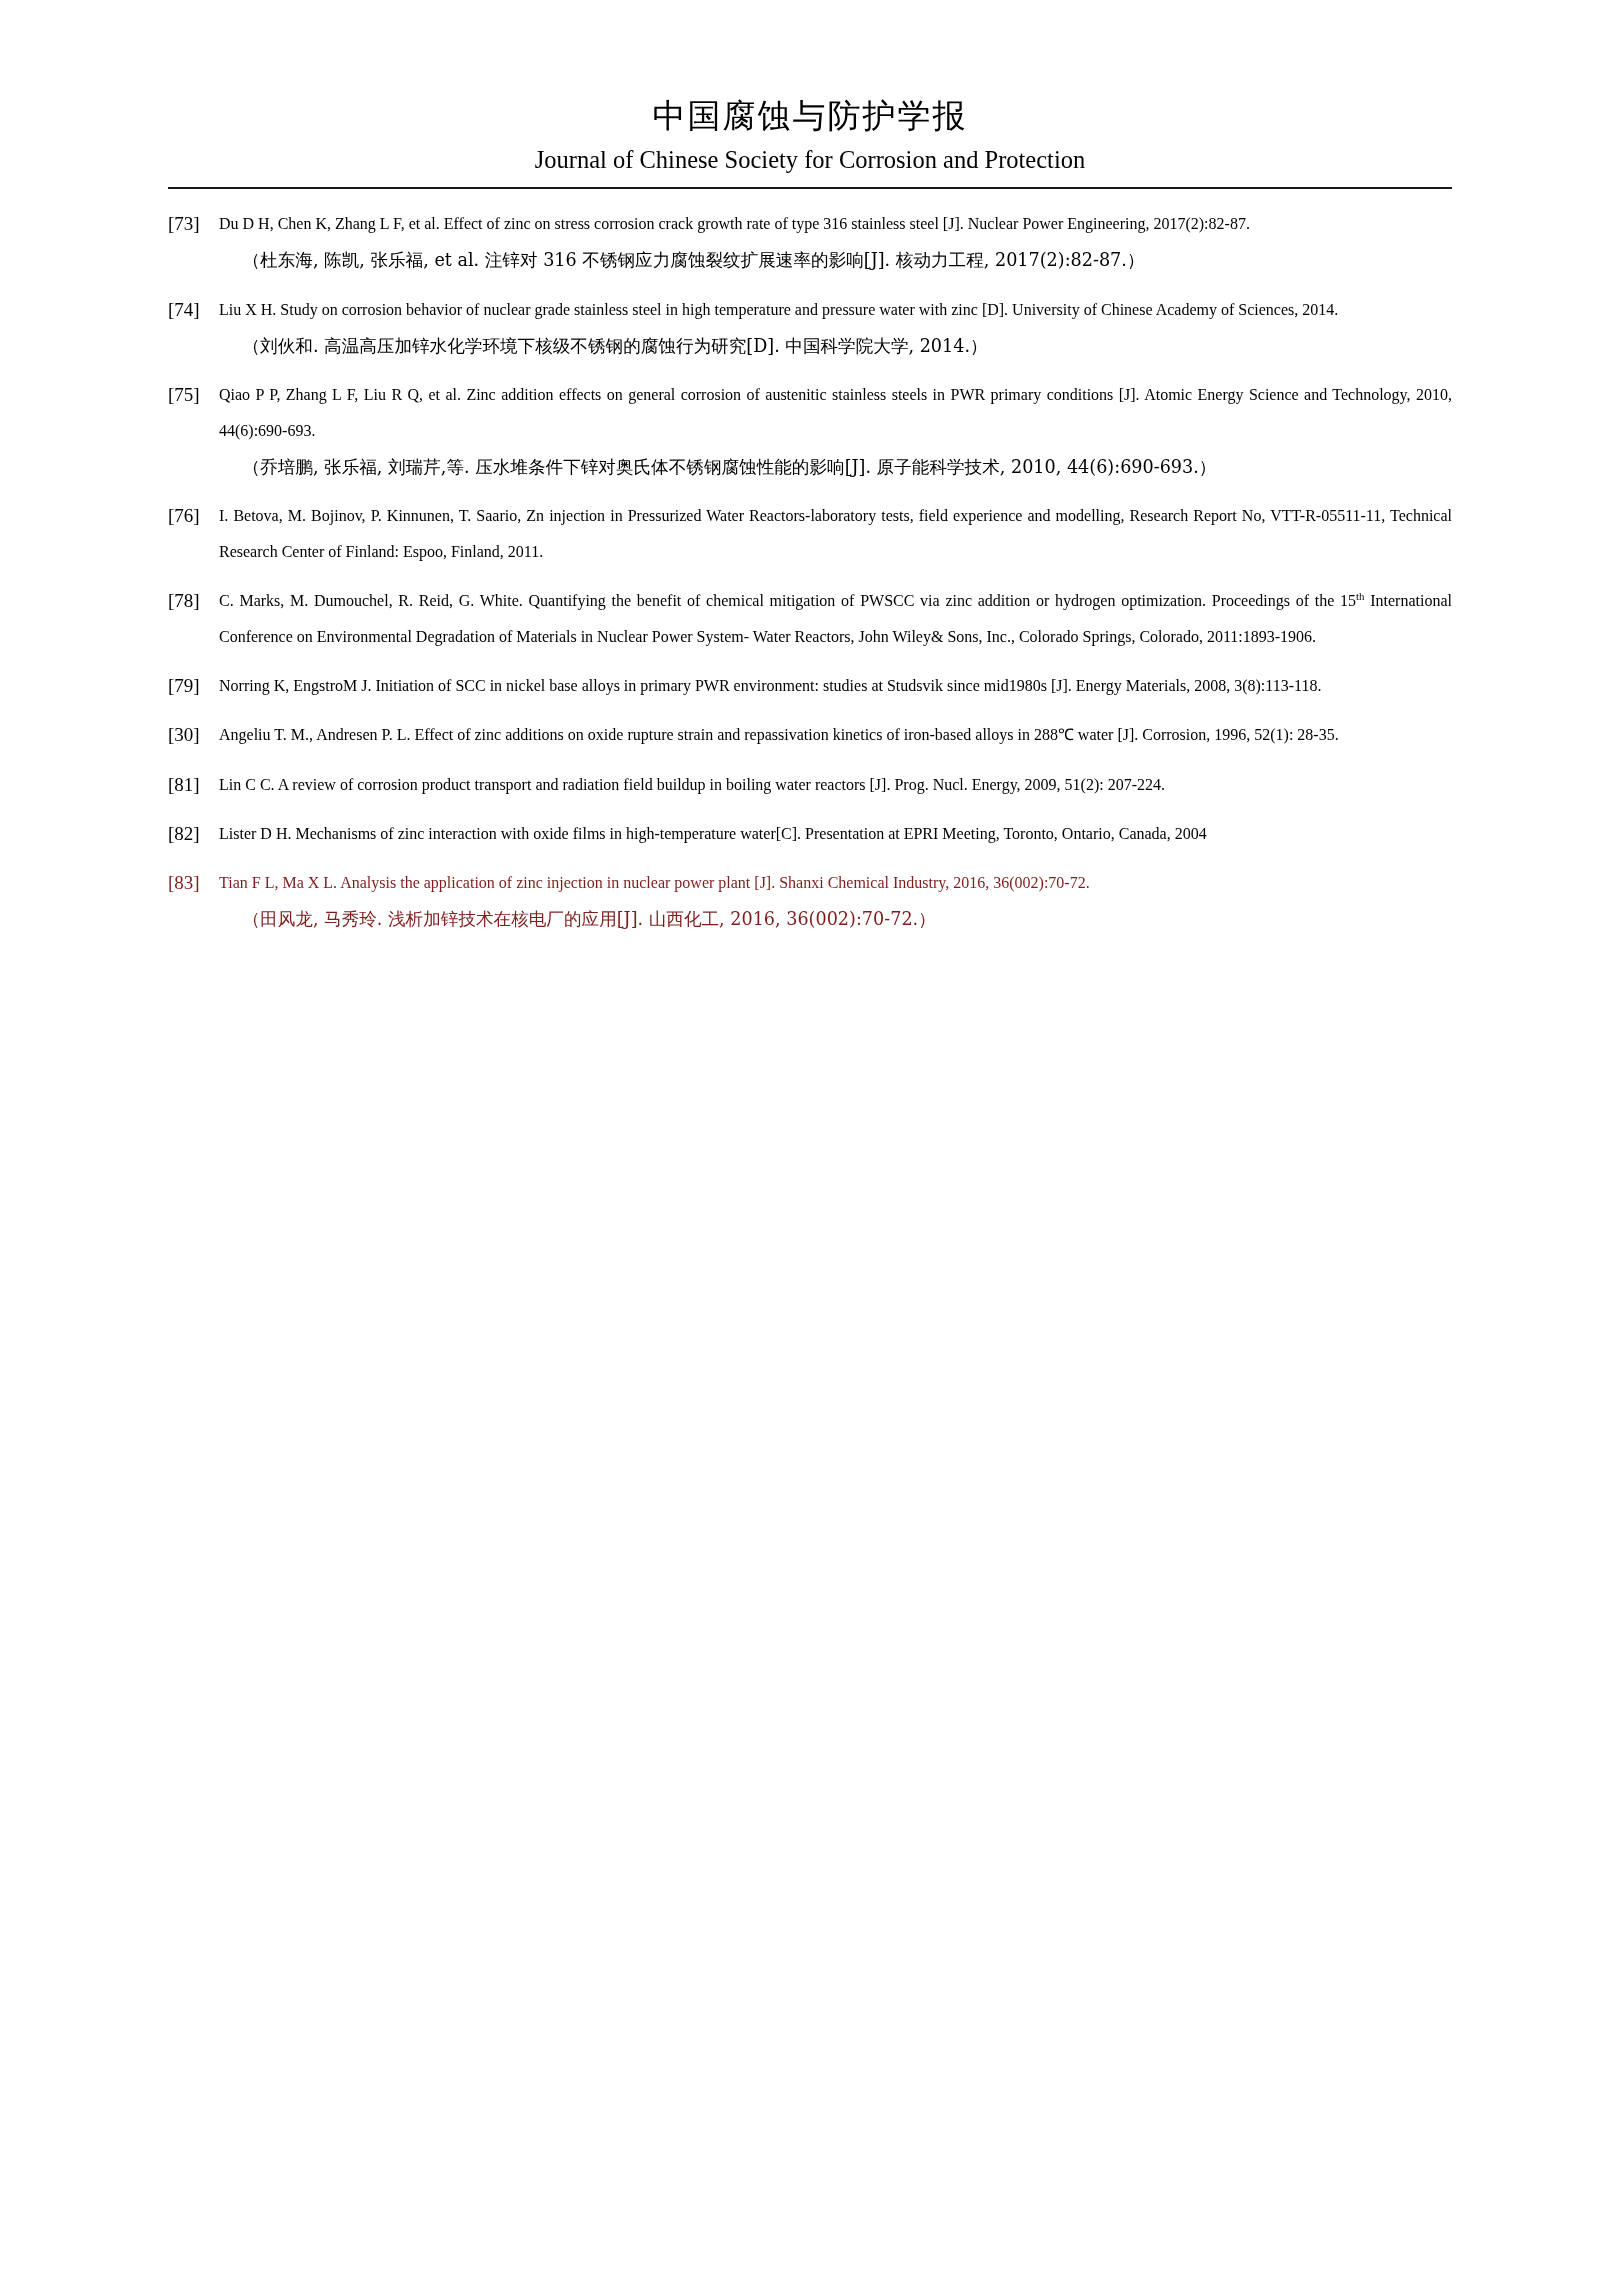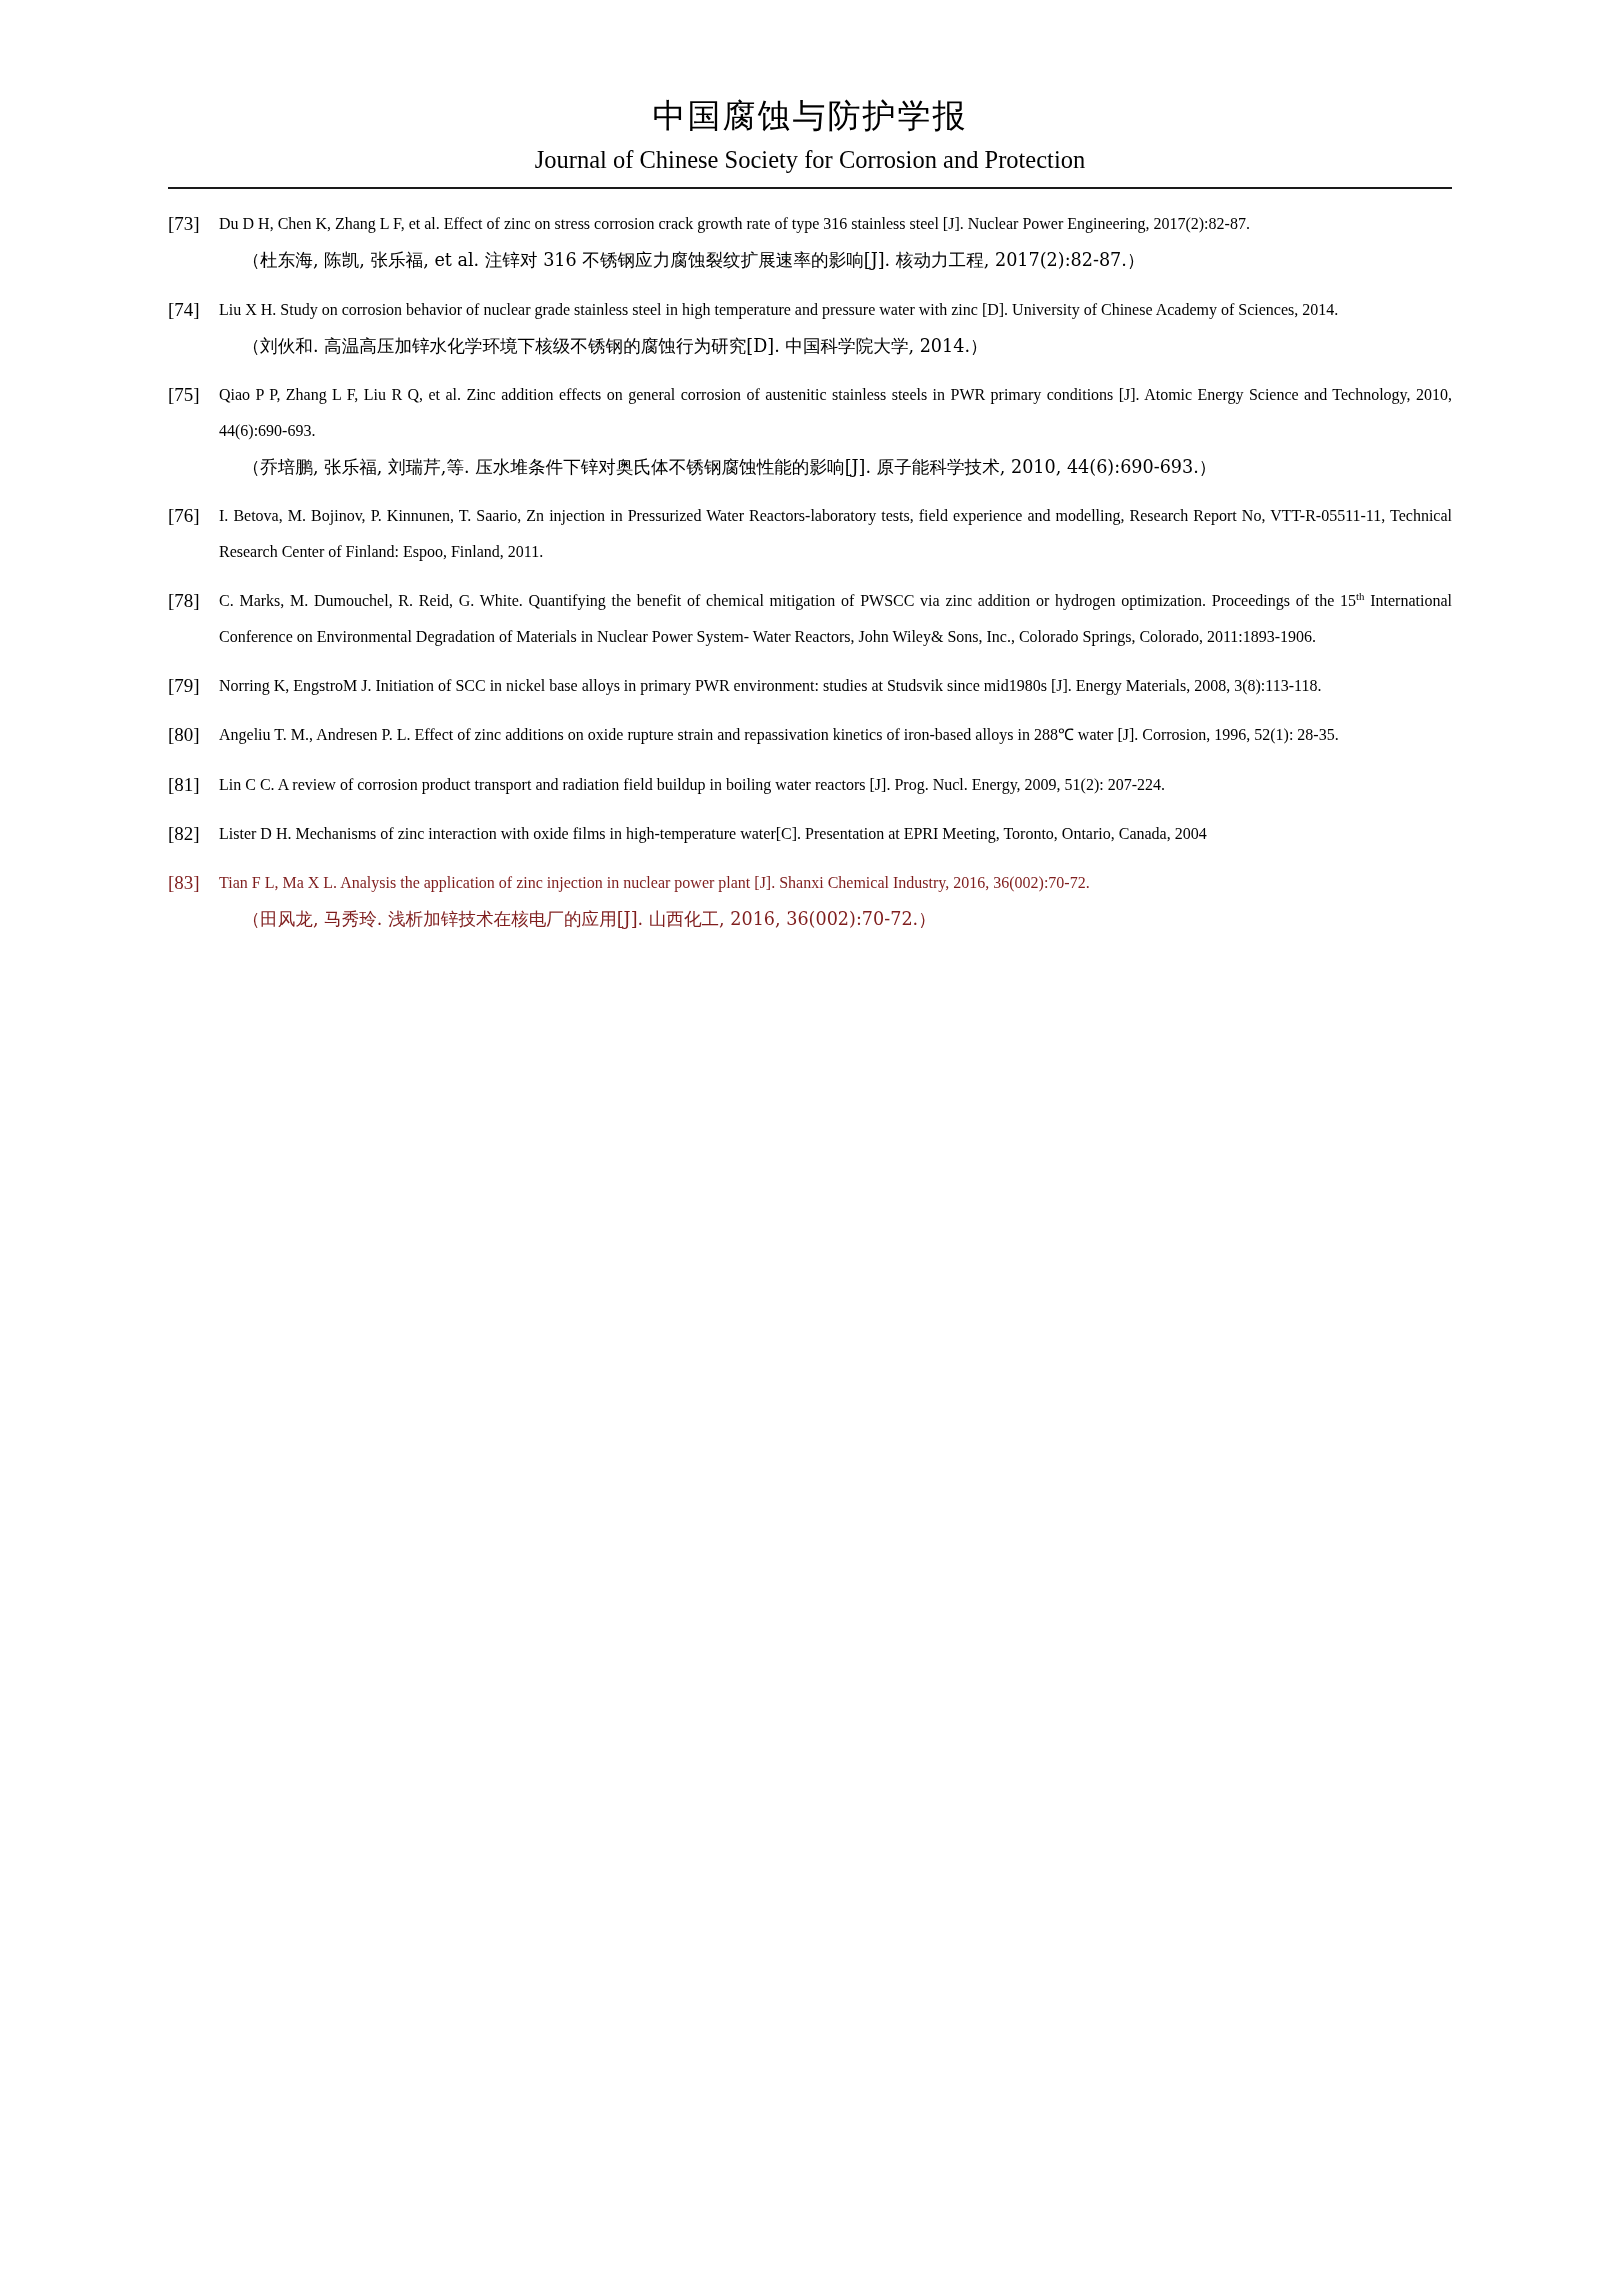--- a/index.html
+++ b/index.html
@@ -128,21 +128,21 @@
           <div class="ref-line justified">C. Marks, M. Dumouchel, R. Reid, G. White. Quantifying the benefit of chemical mitigation of PWSCC via zinc addition or hydrogen optimization. Proceedings of the 15<sup>th</sup> International Conference on Environmental Degradation of Materials in Nuclear Power System- Water Reactors, John Wiley&amp; Sons, Inc., Colorado Springs, Colorado, 2011:1893-1906.</div>
         </div>
       </div>
       <div class="ref">
         <div class="ref-num">[79]</div>
         <div class="ref-body">
           <div class="ref-line justified">Norring K, EngstroM J. Initiation of SCC in nickel base alloys in primary PWR environment: studies at Studsvik since mid1980s [J]. Energy Materials, 2008, 3(8):113-118.</div>
         </div>
       </div>
       <div class="ref">
-        <div class="ref-num">[80]</div>
+        <div class="ref-num">[30]</div>
         <div class="ref-body">
           <div class="ref-line justified">Angeliu T. M., Andresen P. L. Effect of zinc additions on oxide rupture strain and repassivation kinetics of iron-based alloys in 288℃ water [J]. Corrosion, 1996, 52(1): 28-35.</div>
         </div>
       </div>
       <div class="ref">
         <div class="ref-num">[81]</div>
         <div class="ref-body">
           <div class="ref-line justified">Lin C C. A review of corrosion product transport and radiation field buildup in boiling water reactors [J]. Prog. Nucl. Energy, 2009, 51(2): 207-224.</div>
         </div>
       </div>

